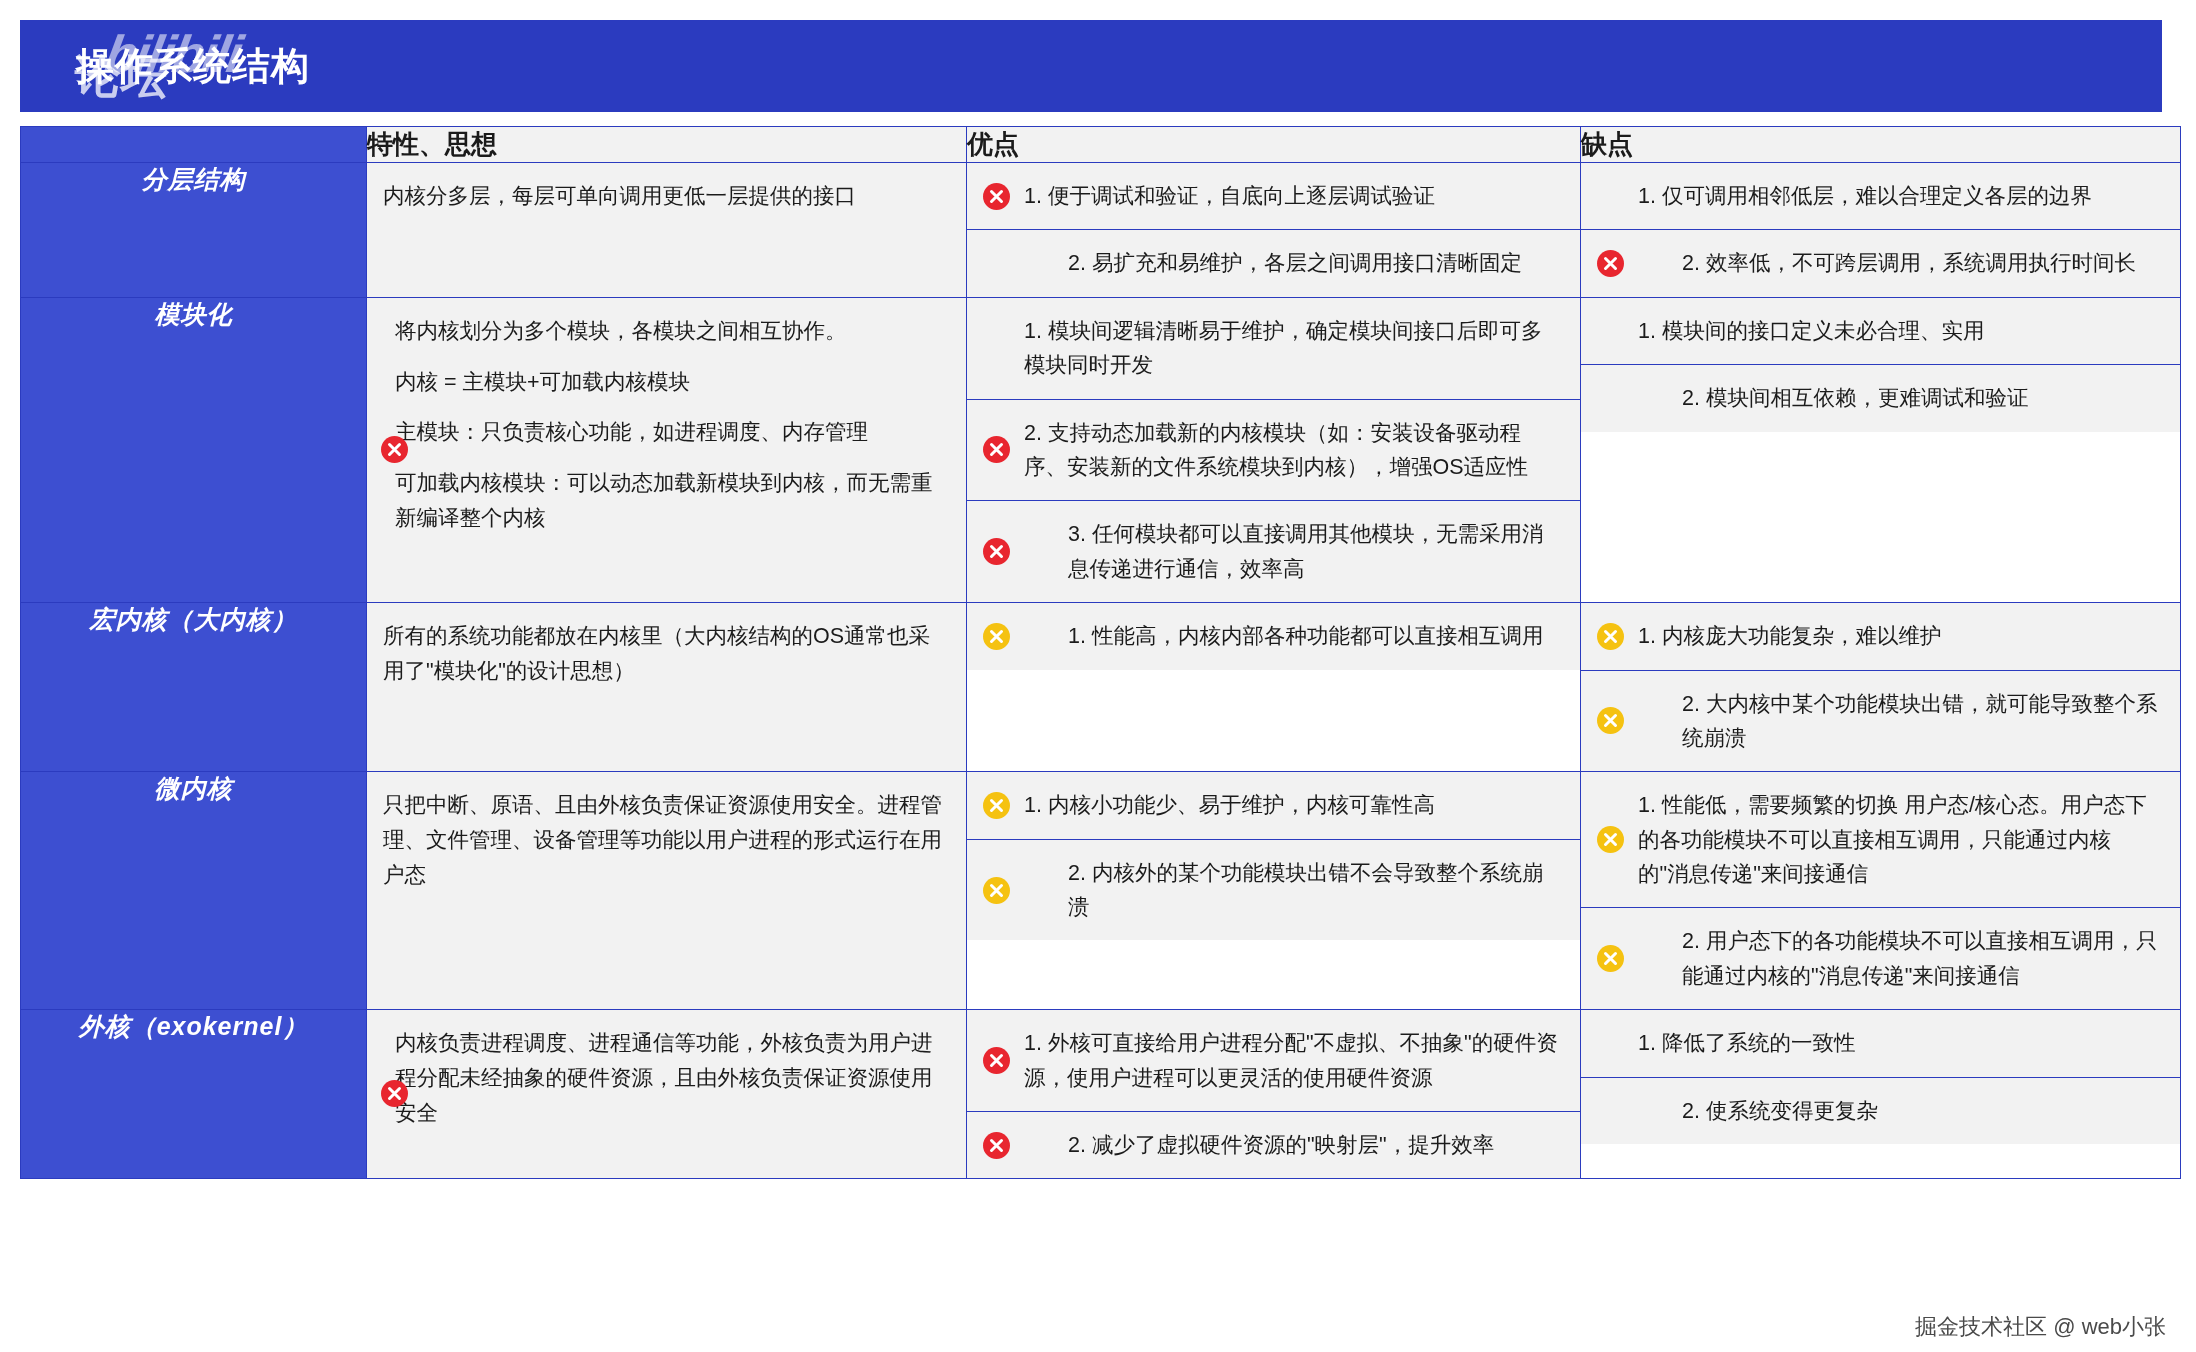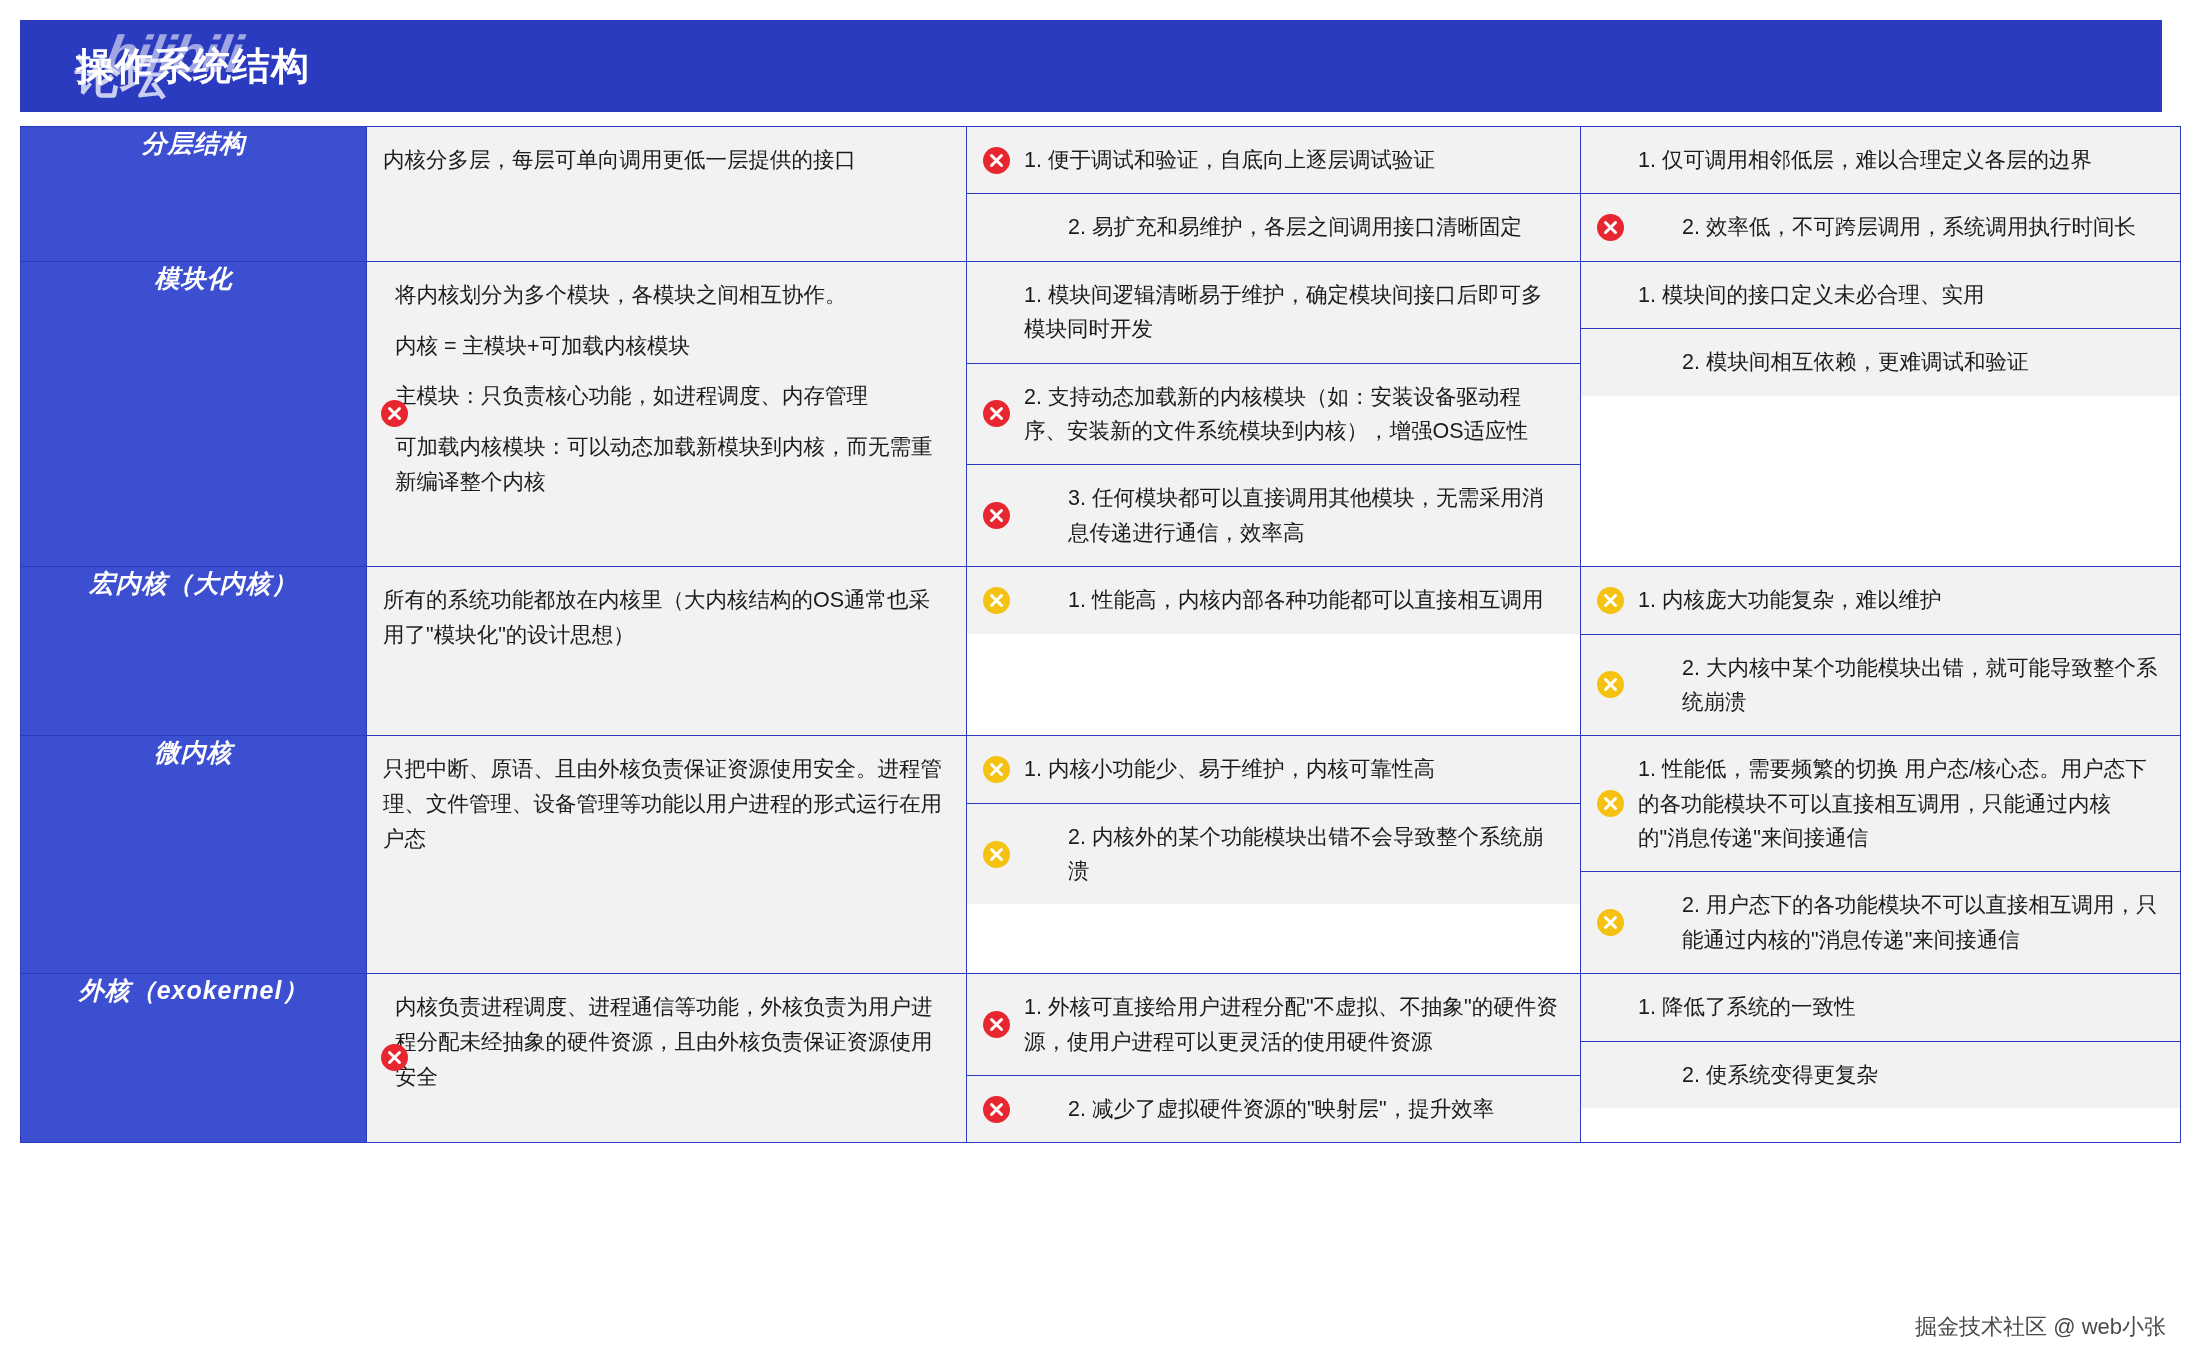--- a/index.html
+++ b/index.html
@@ -185,20 +185,26 @@
   </div>
 
   <table class="matrix">
     <colgroup>
       <col class="c0">
         <col class="c1">
         <col class="c2">
         <col class="c3">
     </colgroup>
     <tbody>
+      <tr>
+        <td class="head-cell first"></td>
+        <td class="head-cell">特性、思想</td>
+        <td class="head-cell">优点</td>
+        <td class="head-cell">缺点</td>
+      </tr>
 
       <tr>
         <td class="rowlabel">分层结构</td>
         <td class="desc">
           <p>内核分多层，每层可单向调用更低一层提供的接口</p>
         </td>
         <td>
           <div class="sub">
             <span class="ico red">
               <svg width="27" height="27" viewBox="0 0 27 27">

